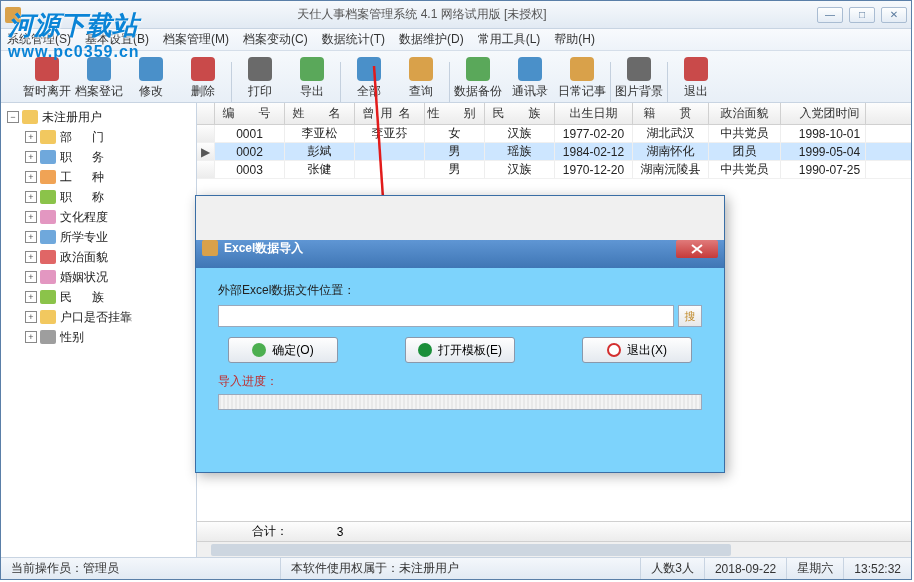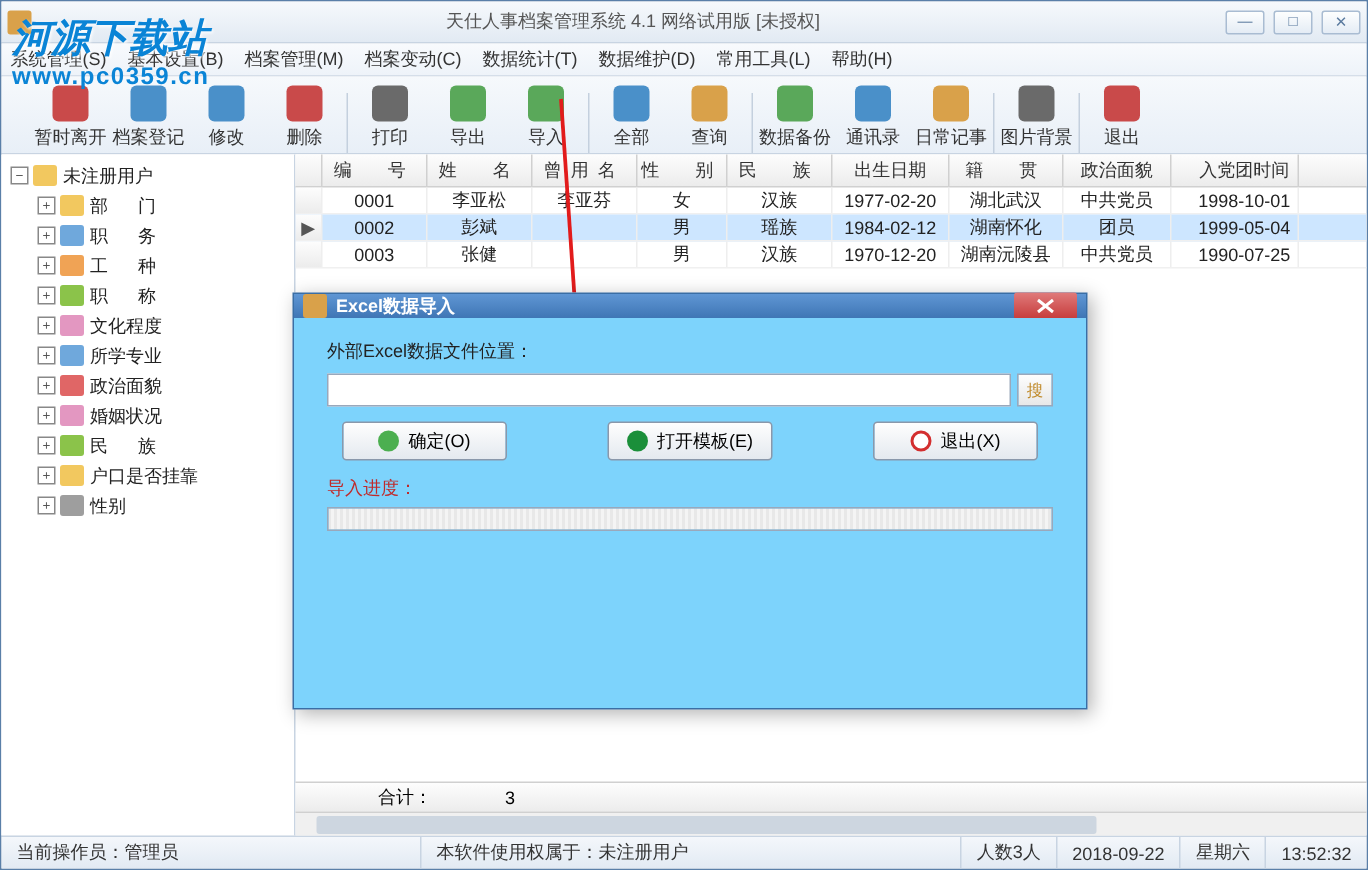--- a/index.html
+++ b/index.html
@@ -59,21 +59,21 @@
 .grid-foot .cnt { width: 70px; text-align: center; }
 .hscroll { height: 16px; background: #f0f0f0; border-top: 1px solid #d0d0d0; position: relative; }
 .hscroll .thumb { position: absolute; left: 14px; top: 2px; width: 520px; height: 12px; background: #cdd6e0; border-radius: 2px; }
 
 .statusbar { height: 22px; background: linear-gradient(#f4f7fb,#e2eaf3); border-top: 1px solid #c8d4e2; display: flex; align-items: center; font-size: 12px; }
 .statusbar div { padding: 0 10px; border-right: 1px solid #c8d4e2; height: 100%; display: flex; align-items: center; color: #333; }
 
 .arrow { position: absolute; top: 56px; left: 214px; width: 250px; height: 252px; z-index: 150; pointer-events: none; }
 
 .dialog { position: absolute; top: 195px; left: 195px; width: 530px; height: 278px; background: #f0f0f0; border: 1px solid #3a6ea5; box-shadow: 3px 3px 12px rgba(0,0,0,.3); z-index: 200; display: flex; flex-direction: column; }
-.dlg-title { height: 16px; background: linear-gradient(#5f96d4,#3f76b5); display: flex; align-items: center; padding: 0 6px; color: #fff; }
+.dlg-title { height: 28px; background: linear-gradient(#5f96d4,#3f76b5); display: flex; padding: 0 6px; color: #fff; margin-top: 44px; }
 .dlg-title .ico { width: 16px; height: 16px; background: #d9a14a; margin-right: 6px; border-radius: 2px; }
 .dlg-title .t { flex: 1; font-weight: bold; }
 .dlg-title .x { width: 42px; height: 18px; background: linear-gradient(#e07a7a,#c53a3a); border-radius: 2px; display: flex; align-items: center; justify-content: center; cursor: pointer; }
 .dlg-body { flex: 1; padding: 14px 22px 10px 22px; background: #7dd3fc; display: flex; flex-direction: column; }
 .dlg-body .lbl1 { color: #222; margin-bottom: 6px; }
 .dlg-body .inp-row { display: flex; align-items: center; margin-bottom: 10px; }
 .dlg-body input[type=text] { flex: 1; height: 22px; border: 1px solid #9aa8bb; padding: 0 4px; background: #fff; }
 .dlg-body .browse { width: 24px; height: 22px; margin-left: 4px; border: 1px solid #9aa8bb; background: linear-gradient(#fdfdfd,#e8e8e8); display: flex; align-items: center; justify-content: center; color: #c08a2a; cursor: pointer; font-size: 11px; }
 .dlg-body .hint { color: #1639c4; line-height: 1.6; margin-bottom: 16px; }
 .dlg-body .btns { display: flex; justify-content: space-between; padding: 0 10px 10px 10px; }
@@ -130,24 +130,20 @@
         <div class="lbl">删除</div>
       </div>
       <div class="tsep"></div>
       <div class="toolbtn">
         <div class="ico" style="background: rgb(106, 106, 106);"></div>
         <div class="lbl">打印</div>
       </div>
       <div class="toolbtn">
         <div class="ico" style="background: rgb(90, 168, 90);"></div>
         <div class="lbl">导出</div>
-      </div>
-      <div class="toolbtn">
-        <div class="ico" style="background: rgb(90, 168, 90);"></div>
-        <div class="lbl">导入</div>
       </div>
       <div class="tsep"></div>
       <div class="toolbtn">
         <div class="ico" style="background: rgb(74, 144, 201);"></div>
         <div class="lbl">全部</div>
       </div>
       <div class="toolbtn">
         <div class="ico" style="background: rgb(217, 161, 74);"></div>
         <div class="lbl">查询</div>
       </div>

